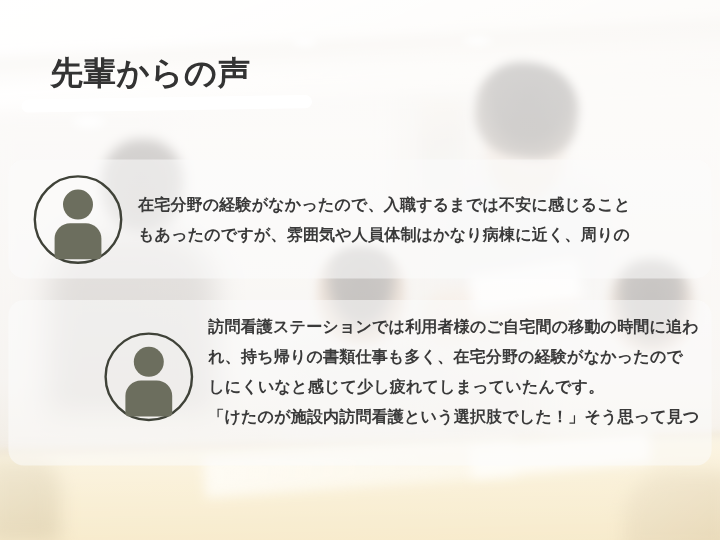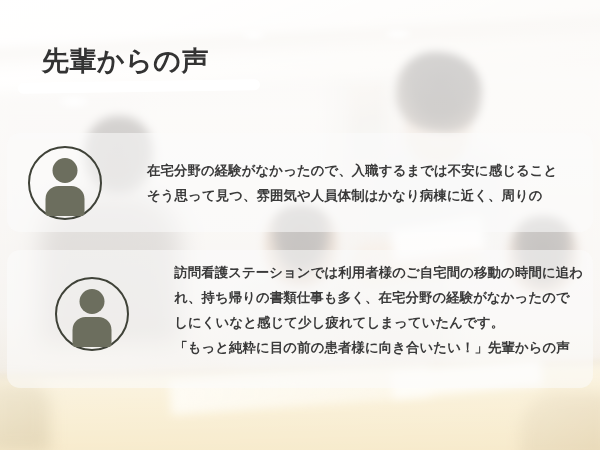--- a/index.html
+++ b/index.html
@@ -280,21 +280,20 @@
   .card {
     position: absolute;
     left: 7px;
     width: 586px;
     box-sizing: border-box;
     background: rgba(252,252,252,0.55);
     border-radius: 13px;
     display: flex;
     align-items: flex-start;
     padding: 10px 10px 10px 12px;
-    gap: 32px;
   }
   .card.card-1 { top: 133px; height: 99px; align-items: center; }
   .card.card-2 { top: 250px; height: 138px; justify-content: flex-end; }
 
   .avatar {
     flex: 0 0 auto;
     width: 74px;
     height: 74px;
     margin-left: 9px;
     position: relative;
@@ -380,31 +379,31 @@
   </div>
 
   <div class="card card-1">
     <div class="avatar">
       <div class="avatar-ring"></div>
       <div class="avatar-head"></div>
       <div class="avatar-body"></div>
     </div>
     <p class="quote">
       <span class="ln">在宅分野の経験がなかったので、入職するまでは不安に感じること</span>
-      <span class="ln">そう思って見つ、雰囲気や人員体制はかなり病棟に近く、周りの</span>
+      <span class="ln">もあったのですが、雰囲気や人員体制はかなり病棟に近く、周りの</span>
     </p>
   </div>
 
   <div class="card card-2">
     <div class="avatar">
       <div class="avatar-ring"></div>
       <div class="avatar-head"></div>
       <div class="avatar-body"></div>
     </div>
     <p class="quote">
       <span class="ln">訪問看護ステーションでは利用者様のご自宅間の移動の時間に追わ</span>
       <span class="ln">れ、持ち帰りの書類仕事も多く、在宅分野の経験がなかったので</span>
       <span class="ln">しにくいなと感じて少し疲れてしまっていたんです。</span>
-      <span class="ln">「もっと純粋に目の前の患者様に向き合いたい！」先輩からの声</span>
+      <span class="ln">「けたのが施設内訪問看護という選択肢でした！」そう思って見つ</span>
     </p>
   </div>
 
 </div>
 
 </body></html>

